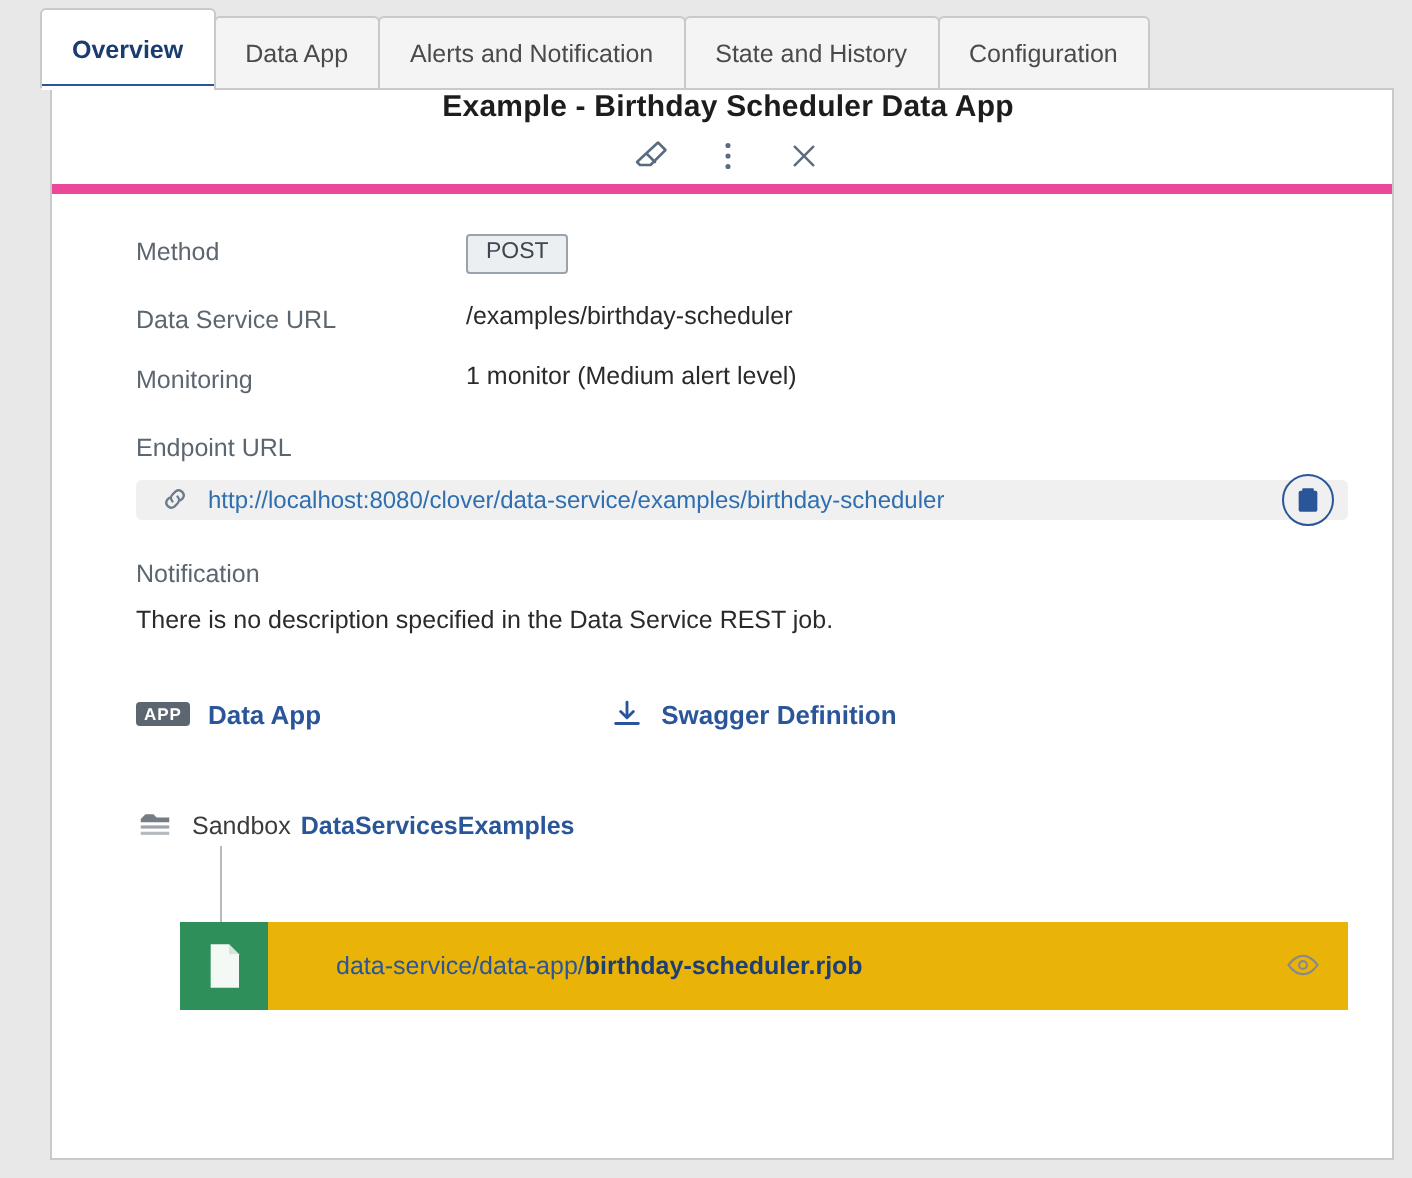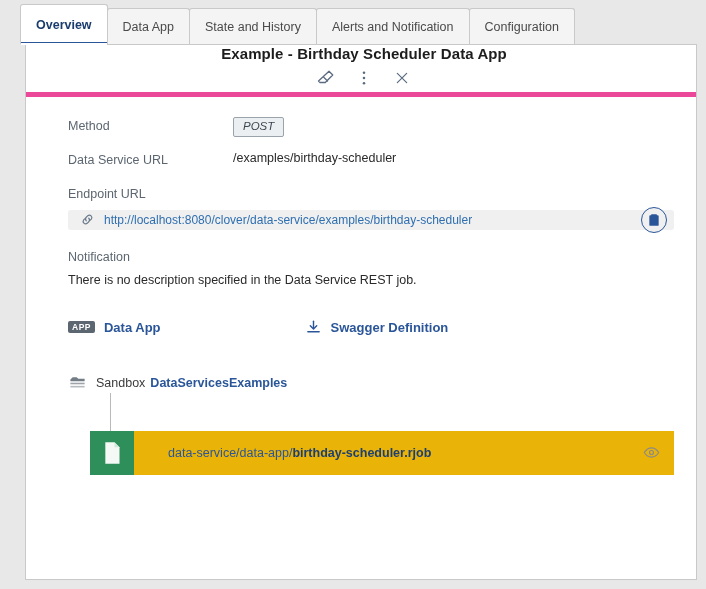--- a/index.html
+++ b/index.html
@@ -114,21 +114,20 @@
   }
   .method-chip {
     display: inline-block;
     border: 1px solid #9aa3ab;
     background: #eceff1;
     border-radius: 2px;
     font-size: 11.5px;
     color: #3d4752;
     padding: 2px 9px 3px 9px;
     line-height: 1.1;
-    font-style: italic;
   }
 
   .section-label {
     font-size: 12.5px;
     color: #5c6670;
     margin: 20px 0 9px 0;
   }
 
   .url-box {
     position: relative;
@@ -271,24 +270,24 @@
 <div class="app">
 
   <div class="tabbar">
     <div class="tab active">
       <span>Overview</span>
     </div>
     <div class="tab">
       <span>Data App</span>
     </div>
     <div class="tab">
+      <span>Alerts and Notification</span>
+    </div>
+    <div class="tab">
       <span>State and History</span>
-    </div>
-    <div class="tab">
-      <span>Alerts and Notification</span>
     </div>
     <div class="tab">
       <span>Configuration</span>
     </div>
   </div>
 
   <div class="panel">
 
     <div class="panel-header">
       <div class="panel-title">Example - Birthday Scheduler Data App</div>
@@ -321,20 +320,24 @@
         <div class="value">
           <span class="method-chip">POST</span>
         </div>
       </div>
 
       <div class="row">
         <div class="label">Data Service URL</div>
         <div class="value">/examples/birthday-scheduler</div>
       </div>
 
+      <div class="row">
+        <div class="label">Monitoring</div>
+        <div class="value">1 monitor (Medium alert level)</div>
+      </div>
 
       <div class="section-label">Endpoint URL</div>
 
       <div class="url-box">
         <span class="link-icon">
           <svg width="15" height="15" viewBox="0 0 24 24" fill="none" stroke="currentColor" stroke-width="1.9" stroke-linecap="round">
             <path d="M10 14 a4 4 0 0 1 0-5.6 l2.5-2.5 a4 4 0 0 1 5.6 5.6 L16.5 13"></path>
             <path d="M14 10 a4 4 0 0 1 0 5.6 l-2.5 2.5 a4 4 0 0 1-5.6-5.6 L7.5 11"></path>
           </svg>
         </span>

